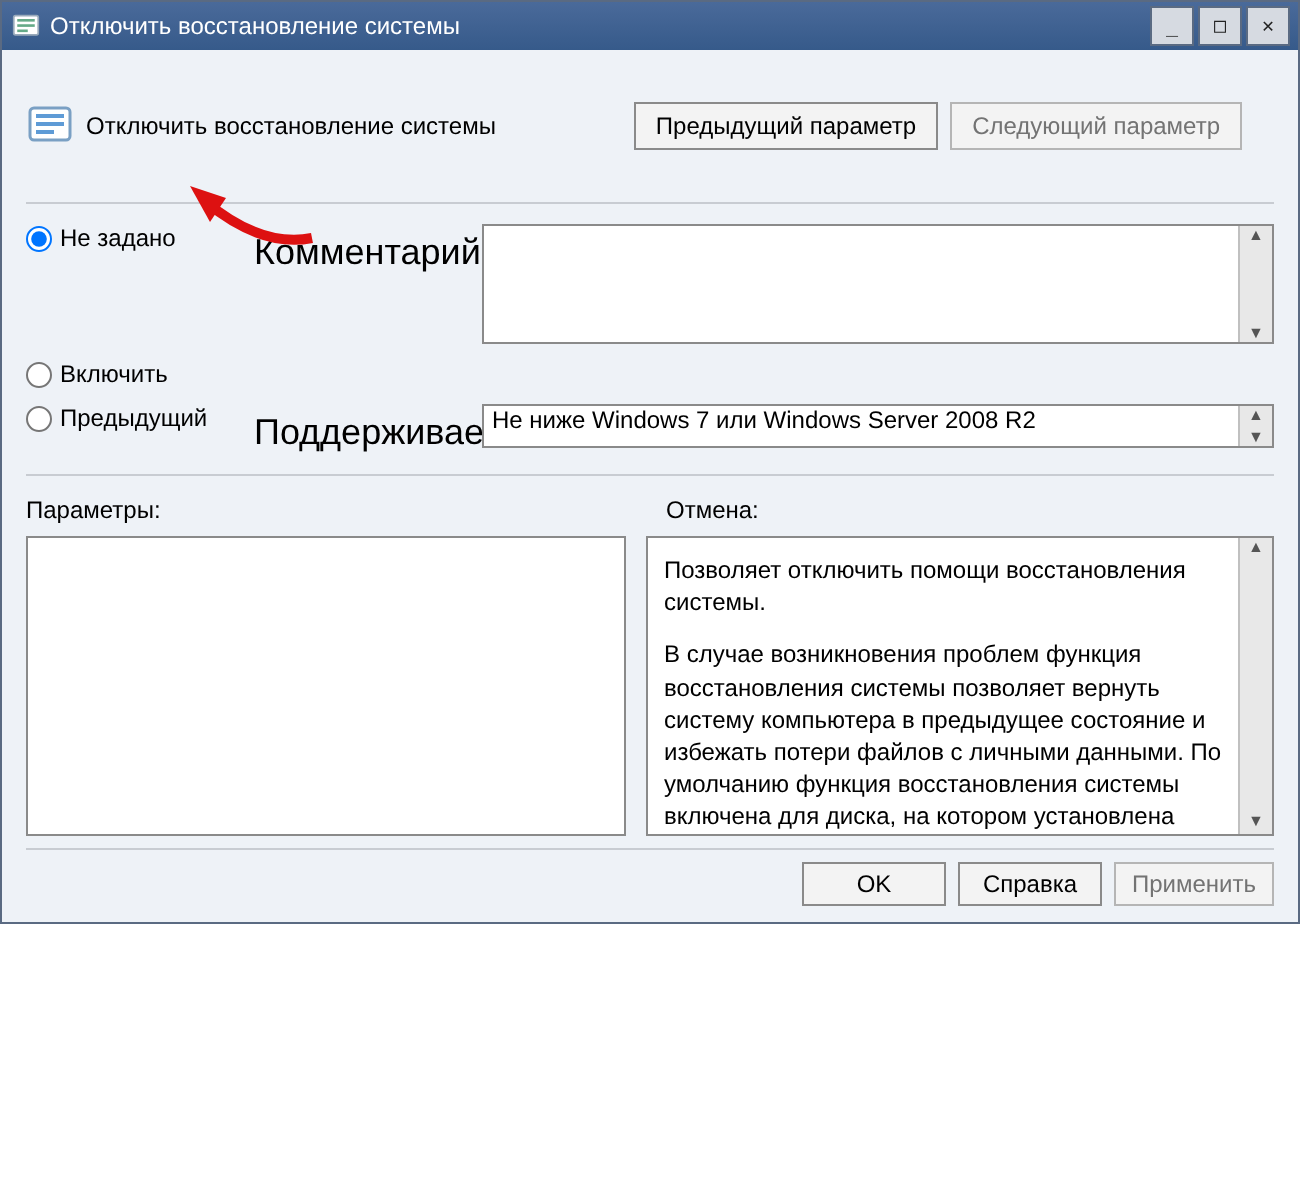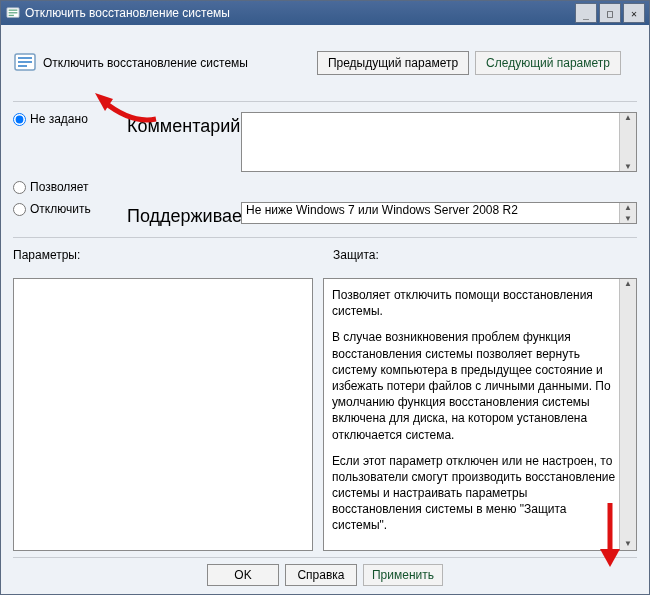--- a/index.html
+++ b/index.html
@@ -1,48 +1,48 @@
 <!DOCTYPE html>
 <html><head>
 <meta charset="utf-8">
 <style>
   html,body{margin:0;padding:0;font-family:"Segoe UI",Tahoma,sans-serif;font-size:12px;color:#000;background:#fff}
-  .window{width:650px;height:595px;background:#eef2f7;border:1px solid #5a6a82;box-sizing:border-box;display:flex;flex-direction:column;position:relative}
+  .window{width:650px;height:462px;background:#eef2f7;border:1px solid #5a6a82;box-sizing:border-box;display:flex;flex-direction:column;position:relative}
   .titlebar{height:24px;background:linear-gradient(#4a6a9a,#365a8a);color:#fff;display:flex;align-items:center;padding:0 4px;font-size:12px}
   .titlebar .ico{width:16px;height:16px;margin-right:4px;display:flex;align-items:center;justify-content:center}
   .titlebar .ico svg{width:14px;height:14px}
   .title-text{flex:1;white-space:nowrap;overflow:hidden}
   .winbtns{display:flex;gap:2px}
   .winbtn{width:20px;height:18px;background:#d6dae1;border:1px solid #5a6a82;display:flex;align-items:center;justify-content:center;font-family:monospace;font-size:10px;color:#222;cursor:default}
   .content{flex:1;padding:10px 12px 8px 12px;display:flex;flex-direction:column;gap:6px;overflow:hidden}
   .toprow{display:flex;align-items:center}
   .toprow .ico2{width:24px;height:24px;margin-right:6px}
   .toprow .ico2 svg{width:24px;height:24px}
   .toprow .head{flex:1;font-size:12px}
   .btn{background:#f3f3f3;border:1px solid #8a8a8a;padding:4px 10px;font-size:12px;min-width:110px;text-align:center;cursor:default}
-  .btn[disabled]{color:#14532d;border-color:#b5b5b5}
+  .btn[disabled]{color:#737373;border-color:#b5b5b5}
   .headerbtns{display:flex;gap:6px;padding-bottom:10px;border-bottom:1px solid #c8ccd2}
   .sep{border:none;border-top:1px solid #c8ccd2;margin:4px 0}
   .optgrid{display:grid;grid-template-columns:110px 110px 1fr;column-gap:4px;row-gap:8px;align-items:start}
   .radio{display:flex;align-items:center;gap:4px;font-size:12px}
   .radio input{margin:0}
   .lbl{font-size:18px;text-align:center;padding-top:4px}
   .txtbox{border:1px solid #8a8a8a;background:#fff;width:100%;box-sizing:border-box}
   .comment{height:60px;position:relative}
   .scroll-stub{position:absolute;right:0;top:0;bottom:0;width:16px;background:#e8e8e8;border-left:1px solid #c0c0c0;display:flex;flex-direction:column;justify-content:space-between;align-items:center;font-size:8px;color:#555}
   .supp{height:22px;display:flex;align-items:flex-start;position:relative;padding:0 20px 0 4px;font-size:12px}
   .midrow{display:flex;gap:16px}
   .midrow .col{flex:1}
-  .colhead{font-size:12px;margin-bottom:10px}
+  .colhead{font-size:12px;margin-bottom:0}
   .panels{flex:1;display:flex;gap:10px;min-height:0}
   .panel{border:1px solid #8a8a8a;background:#fff;box-sizing:border-box}
   .panel.left{width:300px}
   .panel.right{flex:1;display:flex;flex-direction:column;padding:8px 20px 8px 8px;font-size:12px;line-height:1.35;overflow:hidden;position:relative}
   .panel.right p{margin:0 0 10px 0}
-  .footer{display:flex;justify-content:center;gap:6px;padding-top:6px;border-top:1px solid #c8ccd2}
+  .footer{display:flex;justify-content:flex-end;gap:6px;padding-top:6px;border-top:1px solid #c8ccd2}
   .footer .btn{min-width:72px;padding:3px 8px}
   
   .arrow{position:absolute;pointer-events:none}
   .arrow svg{display:block}
 </style>
 </head>
 <body>
 
 <div class="window">
 
@@ -91,47 +91,47 @@
       <div class="lbl">Комментарий:</div>
       <div class="txtbox comment">
         <div class="scroll-stub">
             <span>▲</span>
             <span>▼</span>
           </div>
       </div>
 
       <label class="radio">
         <input type="radio" name="state" style="">
-        <span>Позволяет</span>
+        <span>Включить</span>
       </label>
       <div></div>
         <div></div>
 
       <label class="radio">
         <input type="radio" name="state" style="">
-        <span>Отключить</span>
+        <span>Предыдущий</span>
       </label>
       <div class="lbl">Поддерживается:</div>
       <div class="txtbox supp">
         <span>Не ниже Windows 7 или Windows Server 2008 R2</span>
         <div class="scroll-stub">
             <span>▲</span>
             <span>▼</span>
           </div>
       </div>
     </div>
 
     <hr class="sep">
 
     <div class="midrow">
       <div class="col">
           <div class="colhead">Параметры:</div>
         </div>
       <div class="col">
-          <div class="colhead">Защита:</div>
+          <div class="colhead">Отмена:</div>
         </div>
     </div>
 
     <div class="panels">
       <div class="panel left"></div>
       <div class="panel right">
         <p>Позволяет отключить помощи восстановления системы.</p>
         <p>В случае возникновения проблем функция восстановления системы позволяет вернуть систему компьютера в предыдущее состояние и избежать потери файлов с личными данными. По умолчанию функция восстановления системы включена для диска, на котором установлена отключается система.</p>
         <p>Если этот параметр отключен или не настроен, то пользователи смогут производить восстановление системы и настраивать параметры восстановления системы в меню "Защита системы".</p>
 

